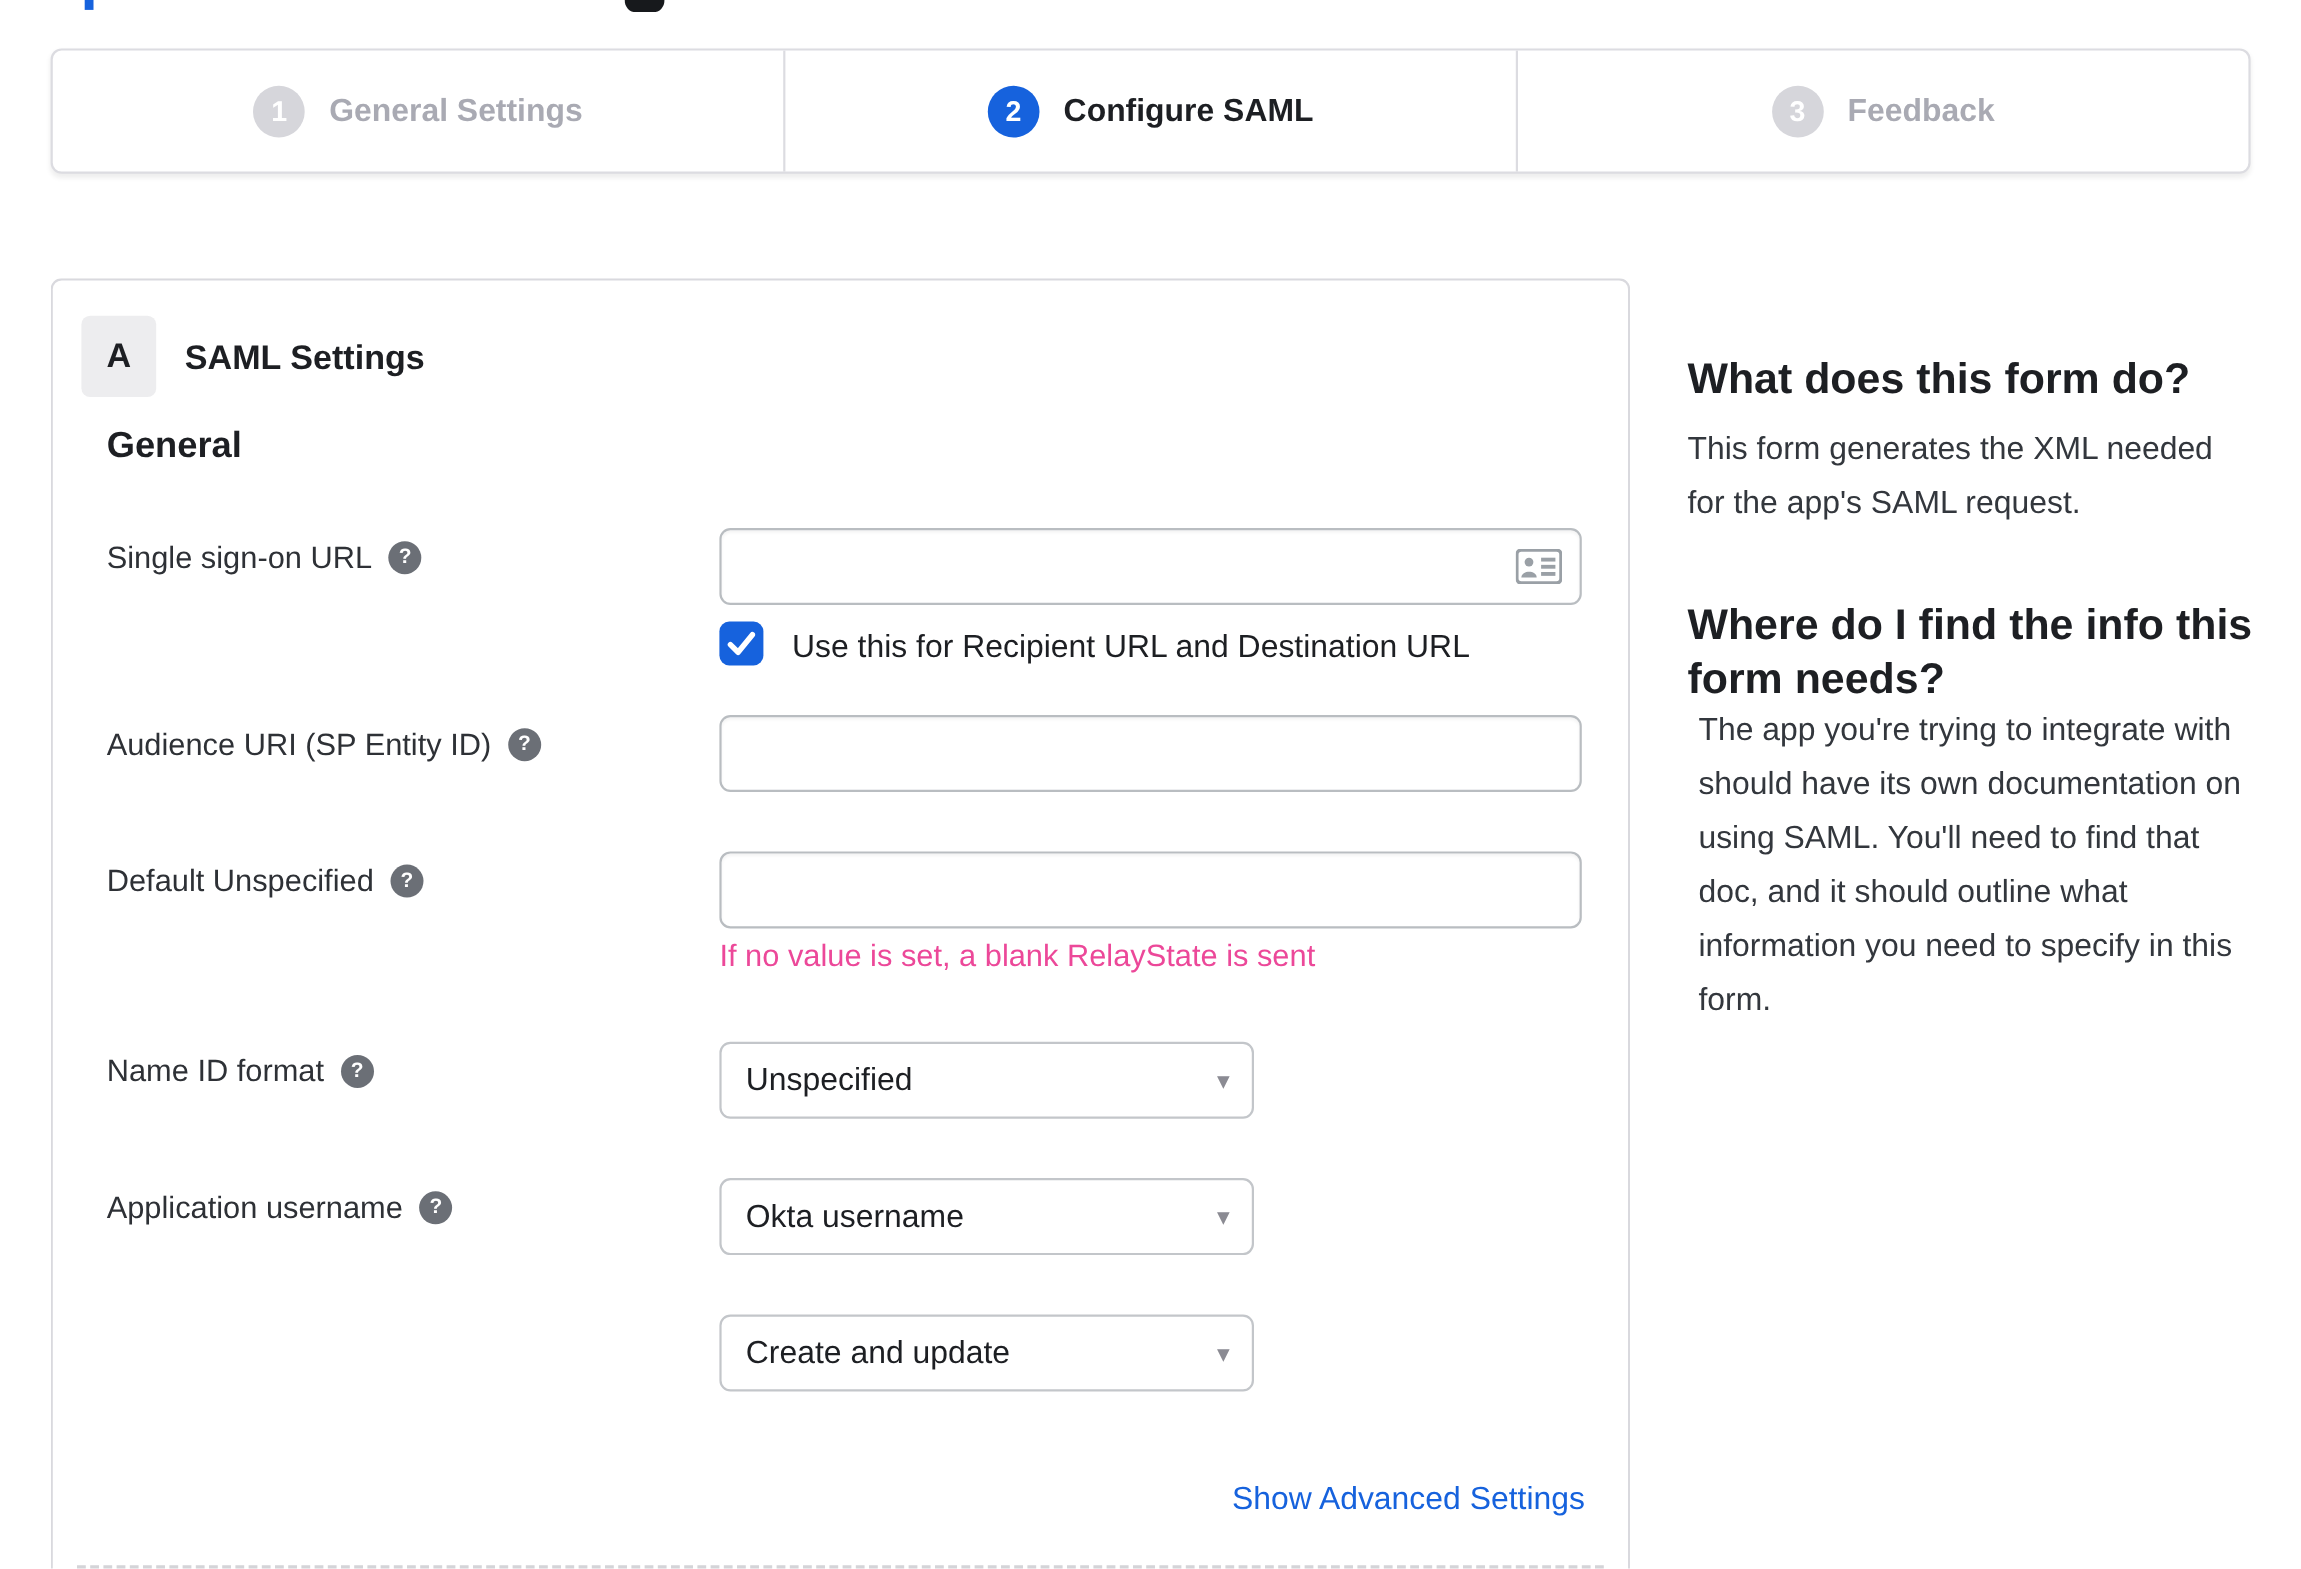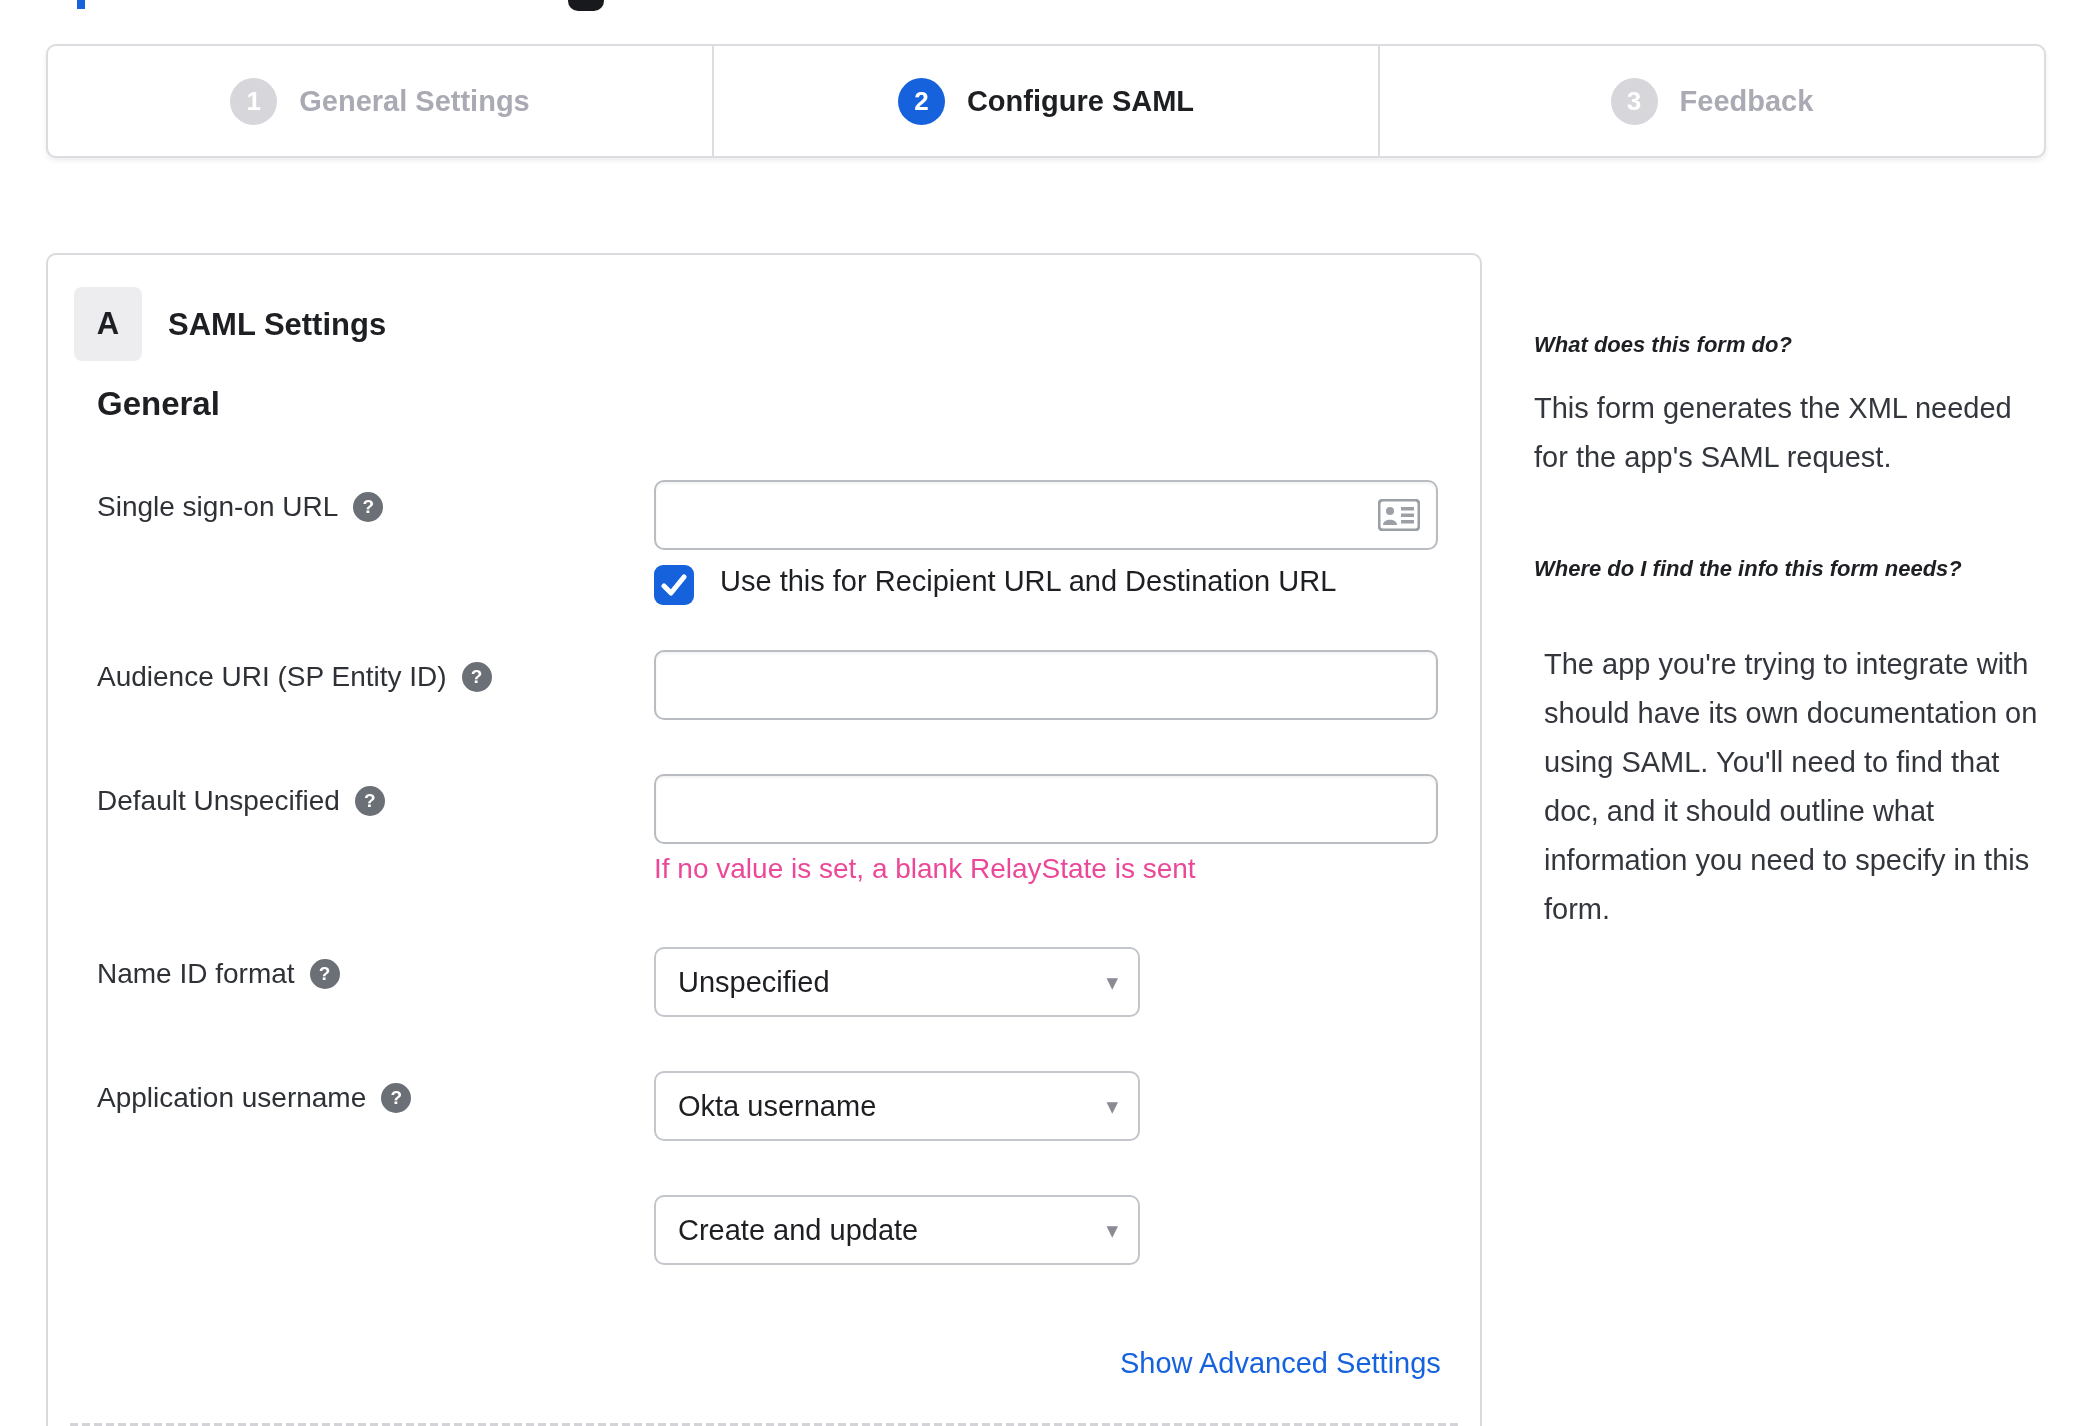--- a/index.html
+++ b/index.html
@@ -55,21 +55,21 @@
   .text-input {
     position:absolute; left:606px; width:784px; height:70px;
     border:2px solid #b9bdc1; border-radius:10px; background:#fff;
     box-shadow:inset 0 2px 3px rgba(0,0,0,0.05);
     font-size:28px; font-family:inherit; padding:0 70px 0 22px; color:#1d1f23;
   }
   .input-wrap { position:absolute; left:606px; width:784px; height:70px; }
   .input-wrap .text-input { left:0; top:0; width:100%; }
   .card-icon { position:absolute; right:18px; top:19px; width:42px; height:32px; }
 
-  .checkbox-row { position:absolute; left:606px; display:flex; align-items:flex-start; gap:26px; }
+  .checkbox-row { position:absolute; left:606px; display:flex; align-items:flex-end; gap:26px; }
   .checkbox {
     width:40px; height:40px; border-radius:9px; background:#1662dd;
     display:flex; align-items:center; justify-content:center;
   }
   .checkbox svg { width:26px; height:26px; }
   .checkbox-label { font-size:29px; color:#1d1f23; }
 
   .helper-text { position:absolute; left:606px; font-size:28px; color:#ec4899; }
 
   .select {
@@ -81,21 +81,21 @@
 
   .advanced-link { position:absolute; left:1072px; top:1092px; font-size:29px; color:#1662dd; cursor:pointer; }
 
   .dashed-divider {
     position:absolute; left:22px; right:22px; top:1168px; height:0;
     border-top:4px dashed #d4d4d8;
   }
 
   
   .sidebar { position:absolute; left:1534px; top:0; width:515px; }
-  .sb-h { position:absolute; left:0; font-size:22px; font-weight:bold; color:#1d1f23; line-height:49px; width:515px;font-style:italic; }
+  .sb-h { position:absolute; left:0; font-size:39px; font-weight:bold; color:#1d1f23; line-height:49px; width:515px; }
   .sb-p { position:absolute; left:0; font-size:29px; color:#33373d; line-height:49px; width:515px; }
 </style>
 </head>
 <body>
 
 <div class="frag-blue"></div>
 <div class="frag-dark"></div>
 
 <div class="stepper">
   <div class="step">

